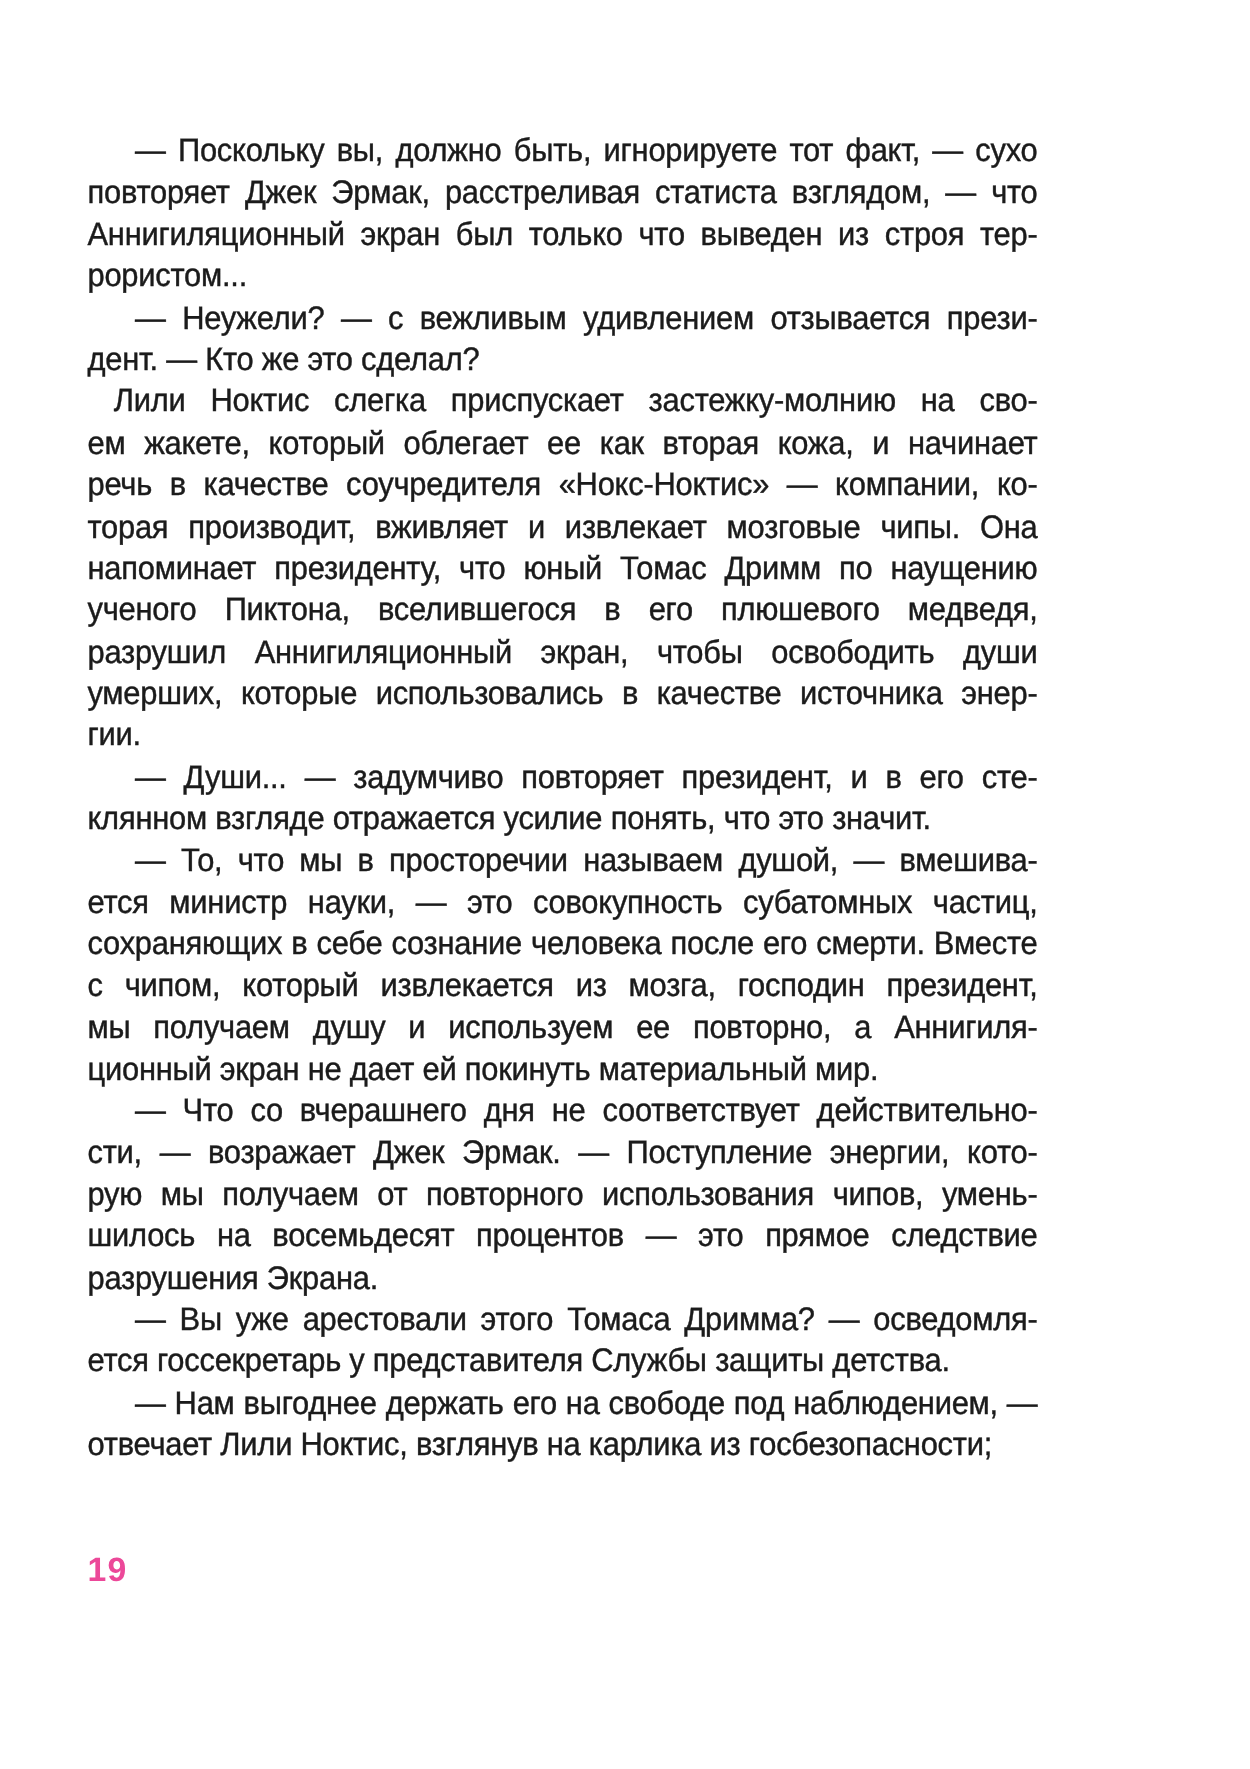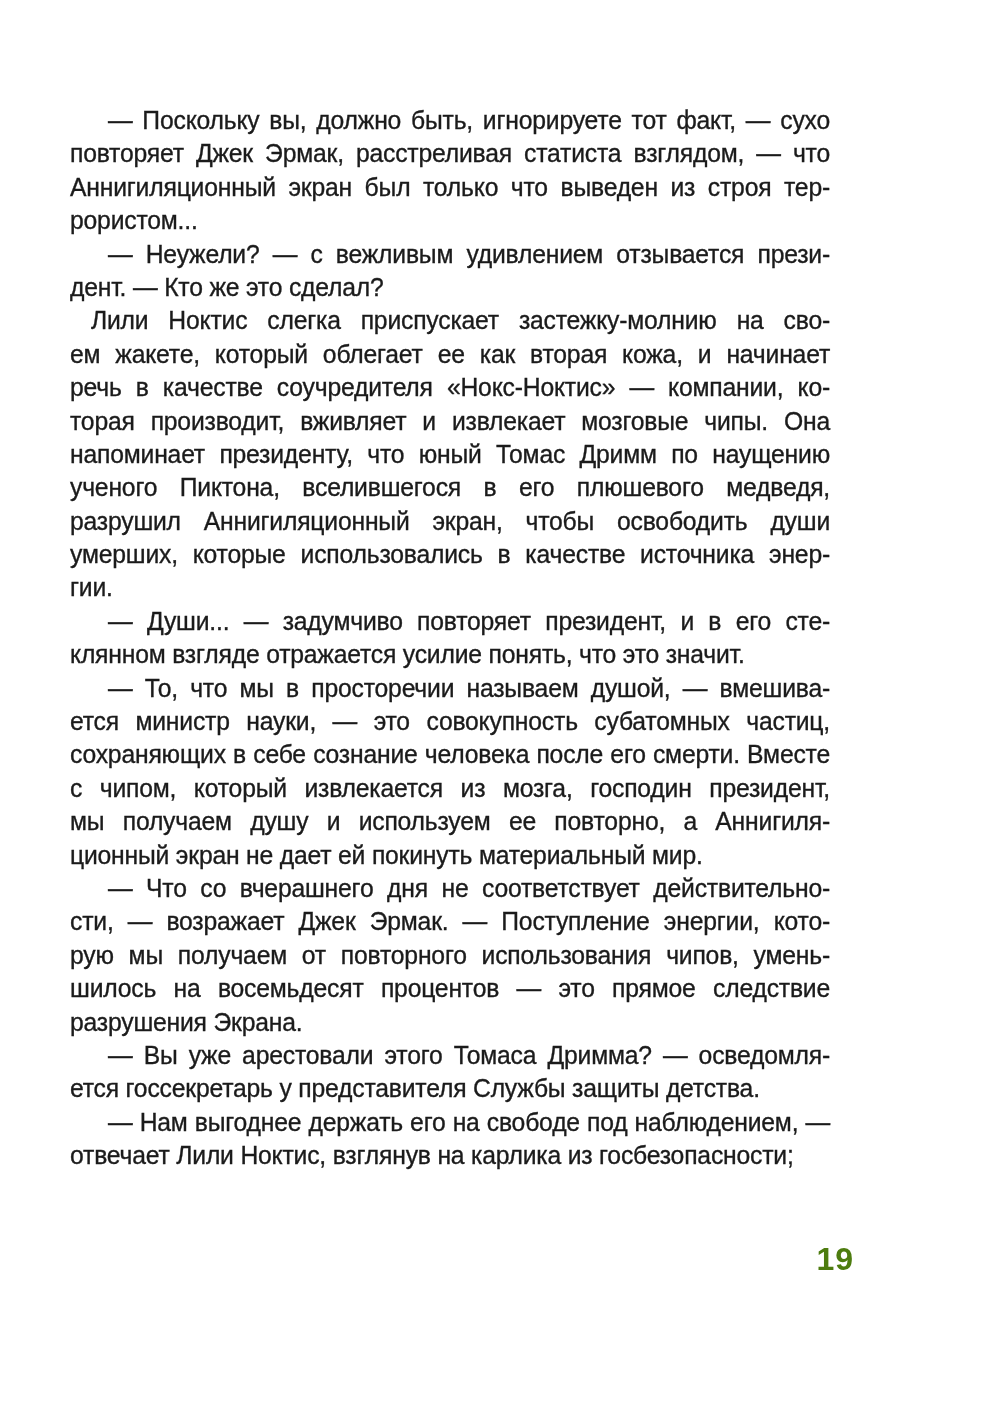--- a/index.html
+++ b/index.html
@@ -46,25 +46,25 @@
     text-align: left;
     text-align-last: left;
   }
   .line.fl.dash { padding-left: 40px; }
   .line.fl.plain { padding-left: 22px; }
   .page-number {
     position: absolute;
     left: 70px;
     top: 1241px;
     width: 784px;
-    text-align: right;
-    font-size: 32px;
+    text-align: left;
+    font-size: 27px;
     font-weight: bold;
     letter-spacing: 1px;
-    color: #4d7c0f;
+    color: #ec4899;
   }
 </style>
 </head>
 <body>
 
 <div class="page">
 
   <div class="text-block">
 
     <div class="para">

